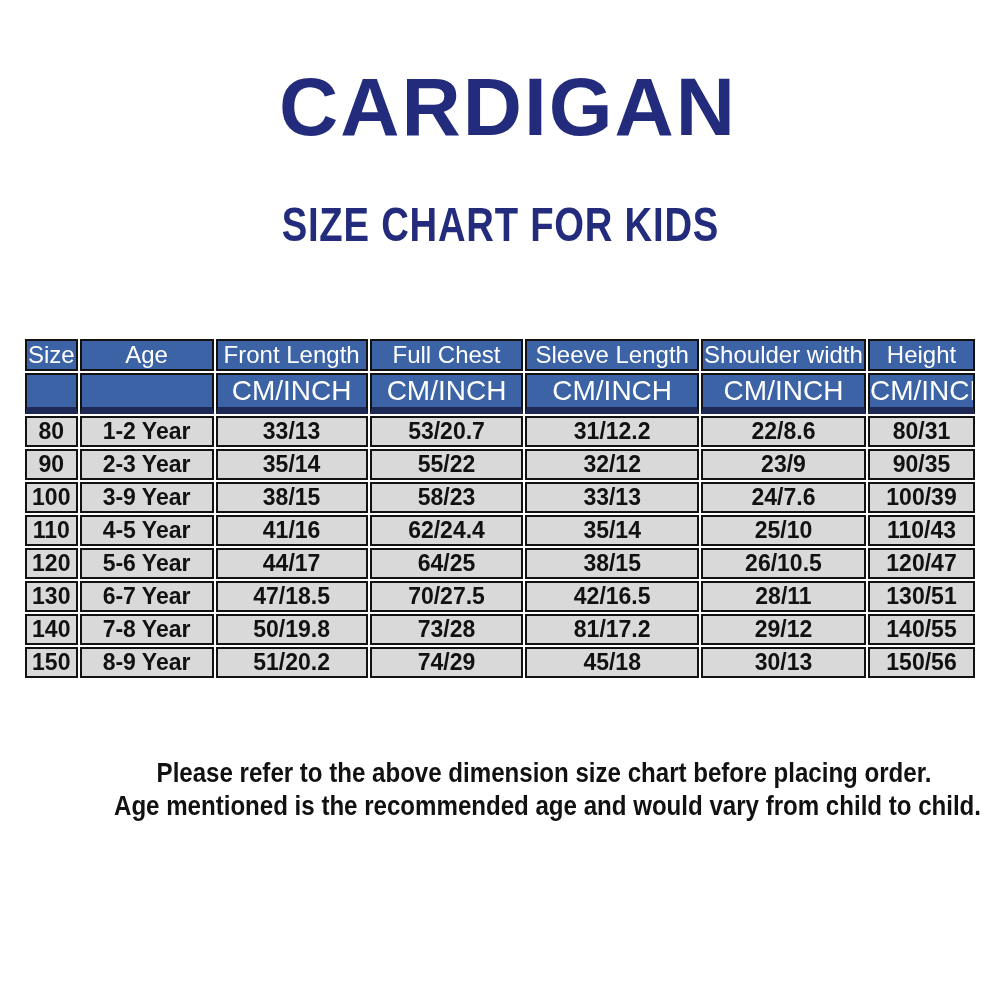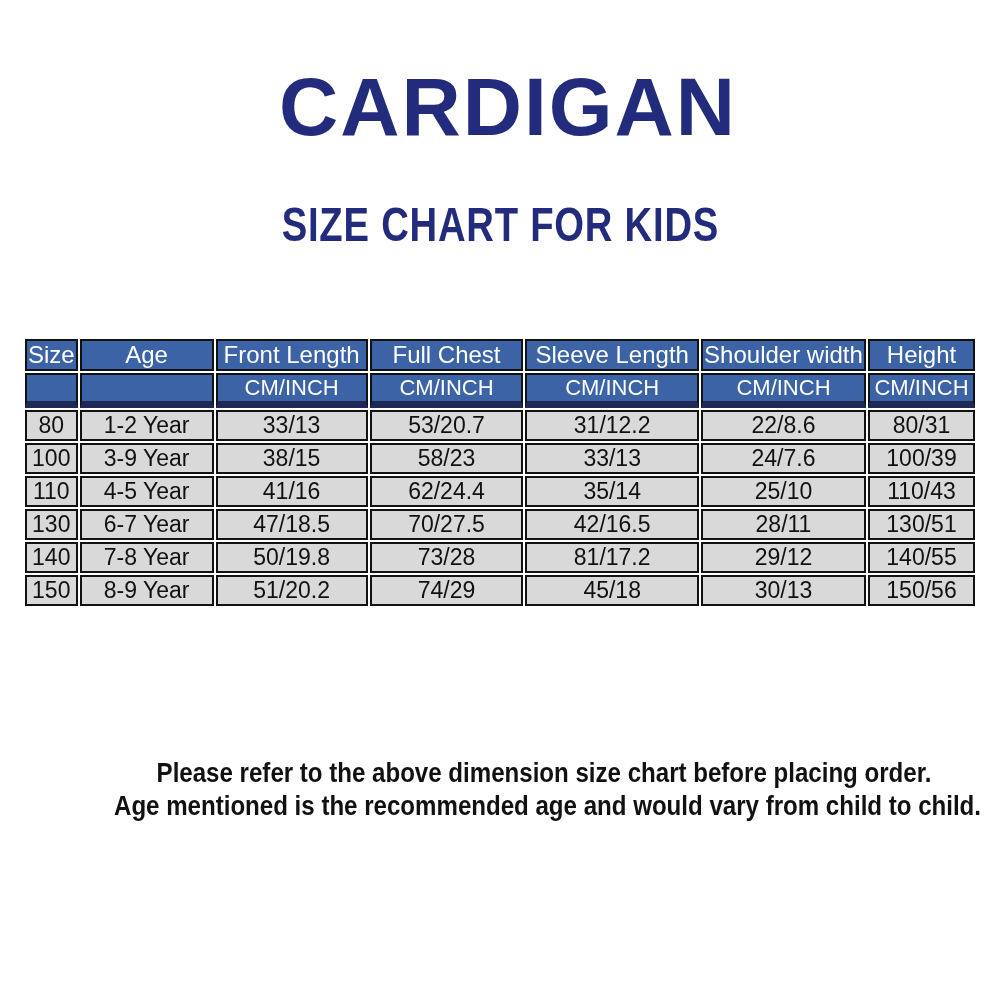--- a/index.html
+++ b/index.html
@@ -72,29 +72,29 @@
     background: #3b63a5;
     color: #ffffff;
     font-weight: 400;
     font-size: 24px;
     height: 27px;
   }
   tr.units-row th {
     background: #3b63a5;
     color: #ffffff;
     font-weight: 400;
-    font-size: 22px;
+    font-size: 28px;
     height: 20px;
     border-bottom: 7px solid #1e2a55;
   }
   tbody td {
     background: #d9d9d9;
     color: #111111;
     font-size: 23px;
-    font-weight: 400;
+    font-weight: 700;
     height: 26px;
   }
   col.c-size    { width: 5.6%; }
   col.c-age     { width: 14.3%; }
   col.c-front   { width: 16.2%; }
   col.c-chest   { width: 16.4%; }
   col.c-sleeve  { width: 18.5%; }
   col.c-shoulder{ width: 17.6%; }
   col.c-height  { width: 11.4%; }
   .footer {
@@ -162,38 +162,56 @@
           <tr>
             <td>80</td>
             <td>1-2 Year</td>
             <td>33/13</td>
             <td>53/20.7</td>
             <td>31/12.2</td>
             <td>22/8.6</td>
             <td>80/31</td>
           </tr>
           <tr>
+            <td>90</td>
+            <td>2-3 Year</td>
+            <td>35/14</td>
+            <td>55/22</td>
+            <td>32/12</td>
+            <td>23/9</td>
+            <td>90/35</td>
+          </tr>
+          <tr>
             <td>100</td>
             <td>3-9 Year</td>
             <td>38/15</td>
             <td>58/23</td>
             <td>33/13</td>
             <td>24/7.6</td>
             <td>100/39</td>
           </tr>
           <tr>
             <td>110</td>
             <td>4-5 Year</td>
             <td>41/16</td>
             <td>62/24.4</td>
             <td>35/14</td>
             <td>25/10</td>
             <td>110/43</td>
           </tr>
           <tr>
+            <td>120</td>
+            <td>5-6 Year</td>
+            <td>44/17</td>
+            <td>64/25</td>
+            <td>38/15</td>
+            <td>26/10.5</td>
+            <td>120/47</td>
+          </tr>
+          <tr>
             <td>130</td>
             <td>6-7 Year</td>
             <td>47/18.5</td>
             <td>70/27.5</td>
             <td>42/16.5</td>
             <td>28/11</td>
             <td>130/51</td>
           </tr>
           <tr>
             <td>140</td>

